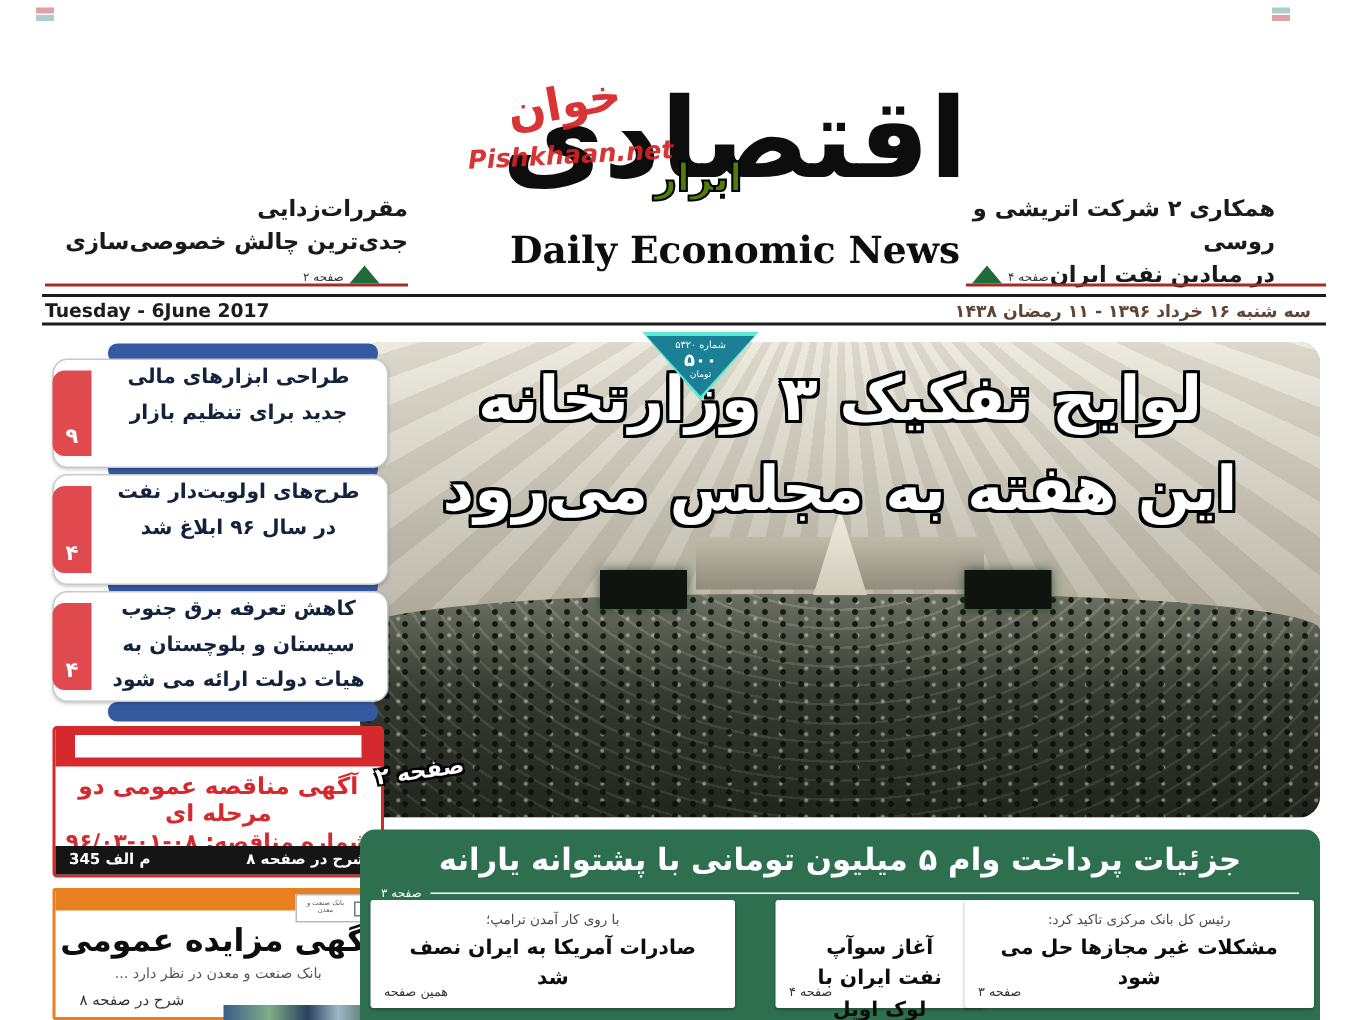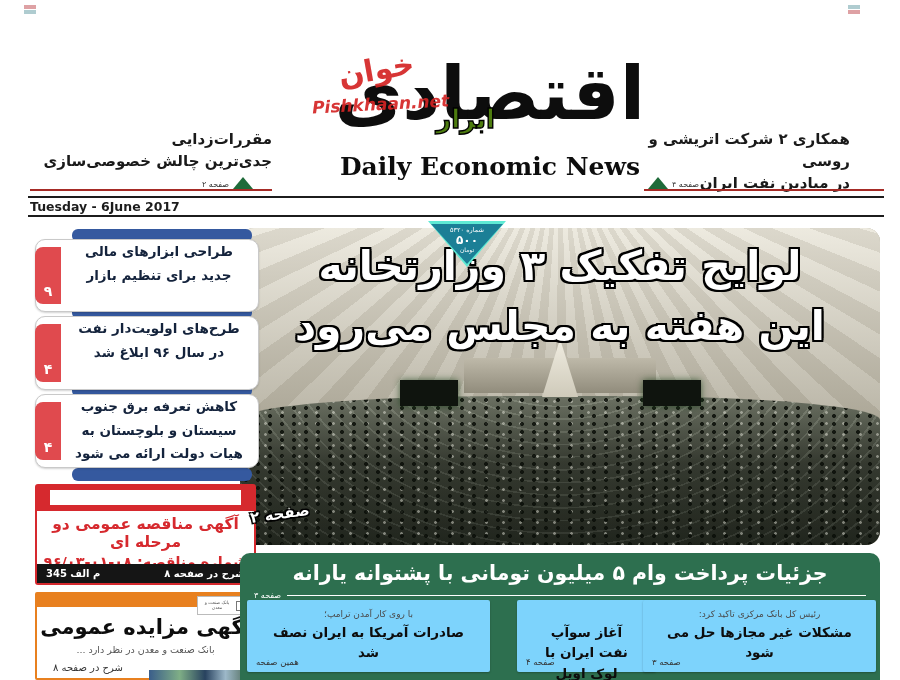--- a/index.html
+++ b/index.html
@@ -125,21 +125,21 @@
   .auction-photo{position:absolute;left:112px;bottom:-2px;width:102px;height:10px;
      background:linear-gradient(90deg,#3a5d8a,#7fae86 30%,#28425f 55%,#9db8c9 75%,#44604a);}
   
   .green{position:absolute;left:240px;top:553px;width:640px;height:127px;background:#2d6f4f;
          border-radius:10px 10px 0 0;}
   .green-headline{color:#fff;font-weight:bold;font-size:20.5px;text-align:center;direction:rtl;
          padding-top:8px;}
   .green-pagerow{display:flex;align-items:center;gap:6px;margin:6px 14px 0 14px;}
   .green-page{color:#fff;font-size:8px;direction:rtl;white-space:nowrap;}
   .green-line{flex:1;height:1.5px;background:#fff;}
-  .article{position:absolute;top:47px;height:72px;background:#7dd3fc;border-radius:2px;
+  .article{position:absolute;top:47px;height:72px;background:#ffffff;border-radius:2px;
            box-shadow:0 1px 2px rgba(0,0,0,.25);}
   .article .kicker{font-size:9px;color:#4a4a4a;text-align:center;direction:rtl;margin-top:9px;
            min-height:11px;}
   .article .head{font-size:13.5px;font-weight:bold;color:#0d0d0d;text-align:center;direction:rtl;
            margin-top:2px;padding:0 24px;line-height:1.5;}
   .article .foot{position:absolute;left:9px;bottom:5px;font-size:8.5px;color:#333;direction:rtl;}
   .art-left{left:7px;width:243px;}
   .art-mid{left:257px;width:139px;margin-left:20px;}
   .art-right{left:403px;width:233px;}
 </style>
@@ -189,20 +189,21 @@
     <div class="l2">در میادین نفت ایران</div>
   </div>
   <div class="page-marker" style="left:648px;top:177px;">
     <span class="tri-up"></span>
     <span class="marker-label">صفحه ۴</span>
   </div>
   <div class="red-rule" style="left:644px;width:240px;"></div>
 
   <div class="black-rule" style="top:196px;"></div>
   <div class="date-en">Tuesday - 6June 2017</div>
+  <div class="date-fa">سه شنبه ۱۶ خرداد ۱۳۹۶ - ۱۱ رمضان ۱۴۳۸</div>
   <div class="black-rule" style="top:215px;"></div>
 
   <div class="photo">
     <div class="photo-ceiling"></div>
     <div class="photo-seats"></div>
     <div class="photo-wall"></div>
     <div class="podium-tip"></div>
     <div class="monitor m1"></div>
     <div class="monitor m2"></div>
     <div class="lead-headline">

